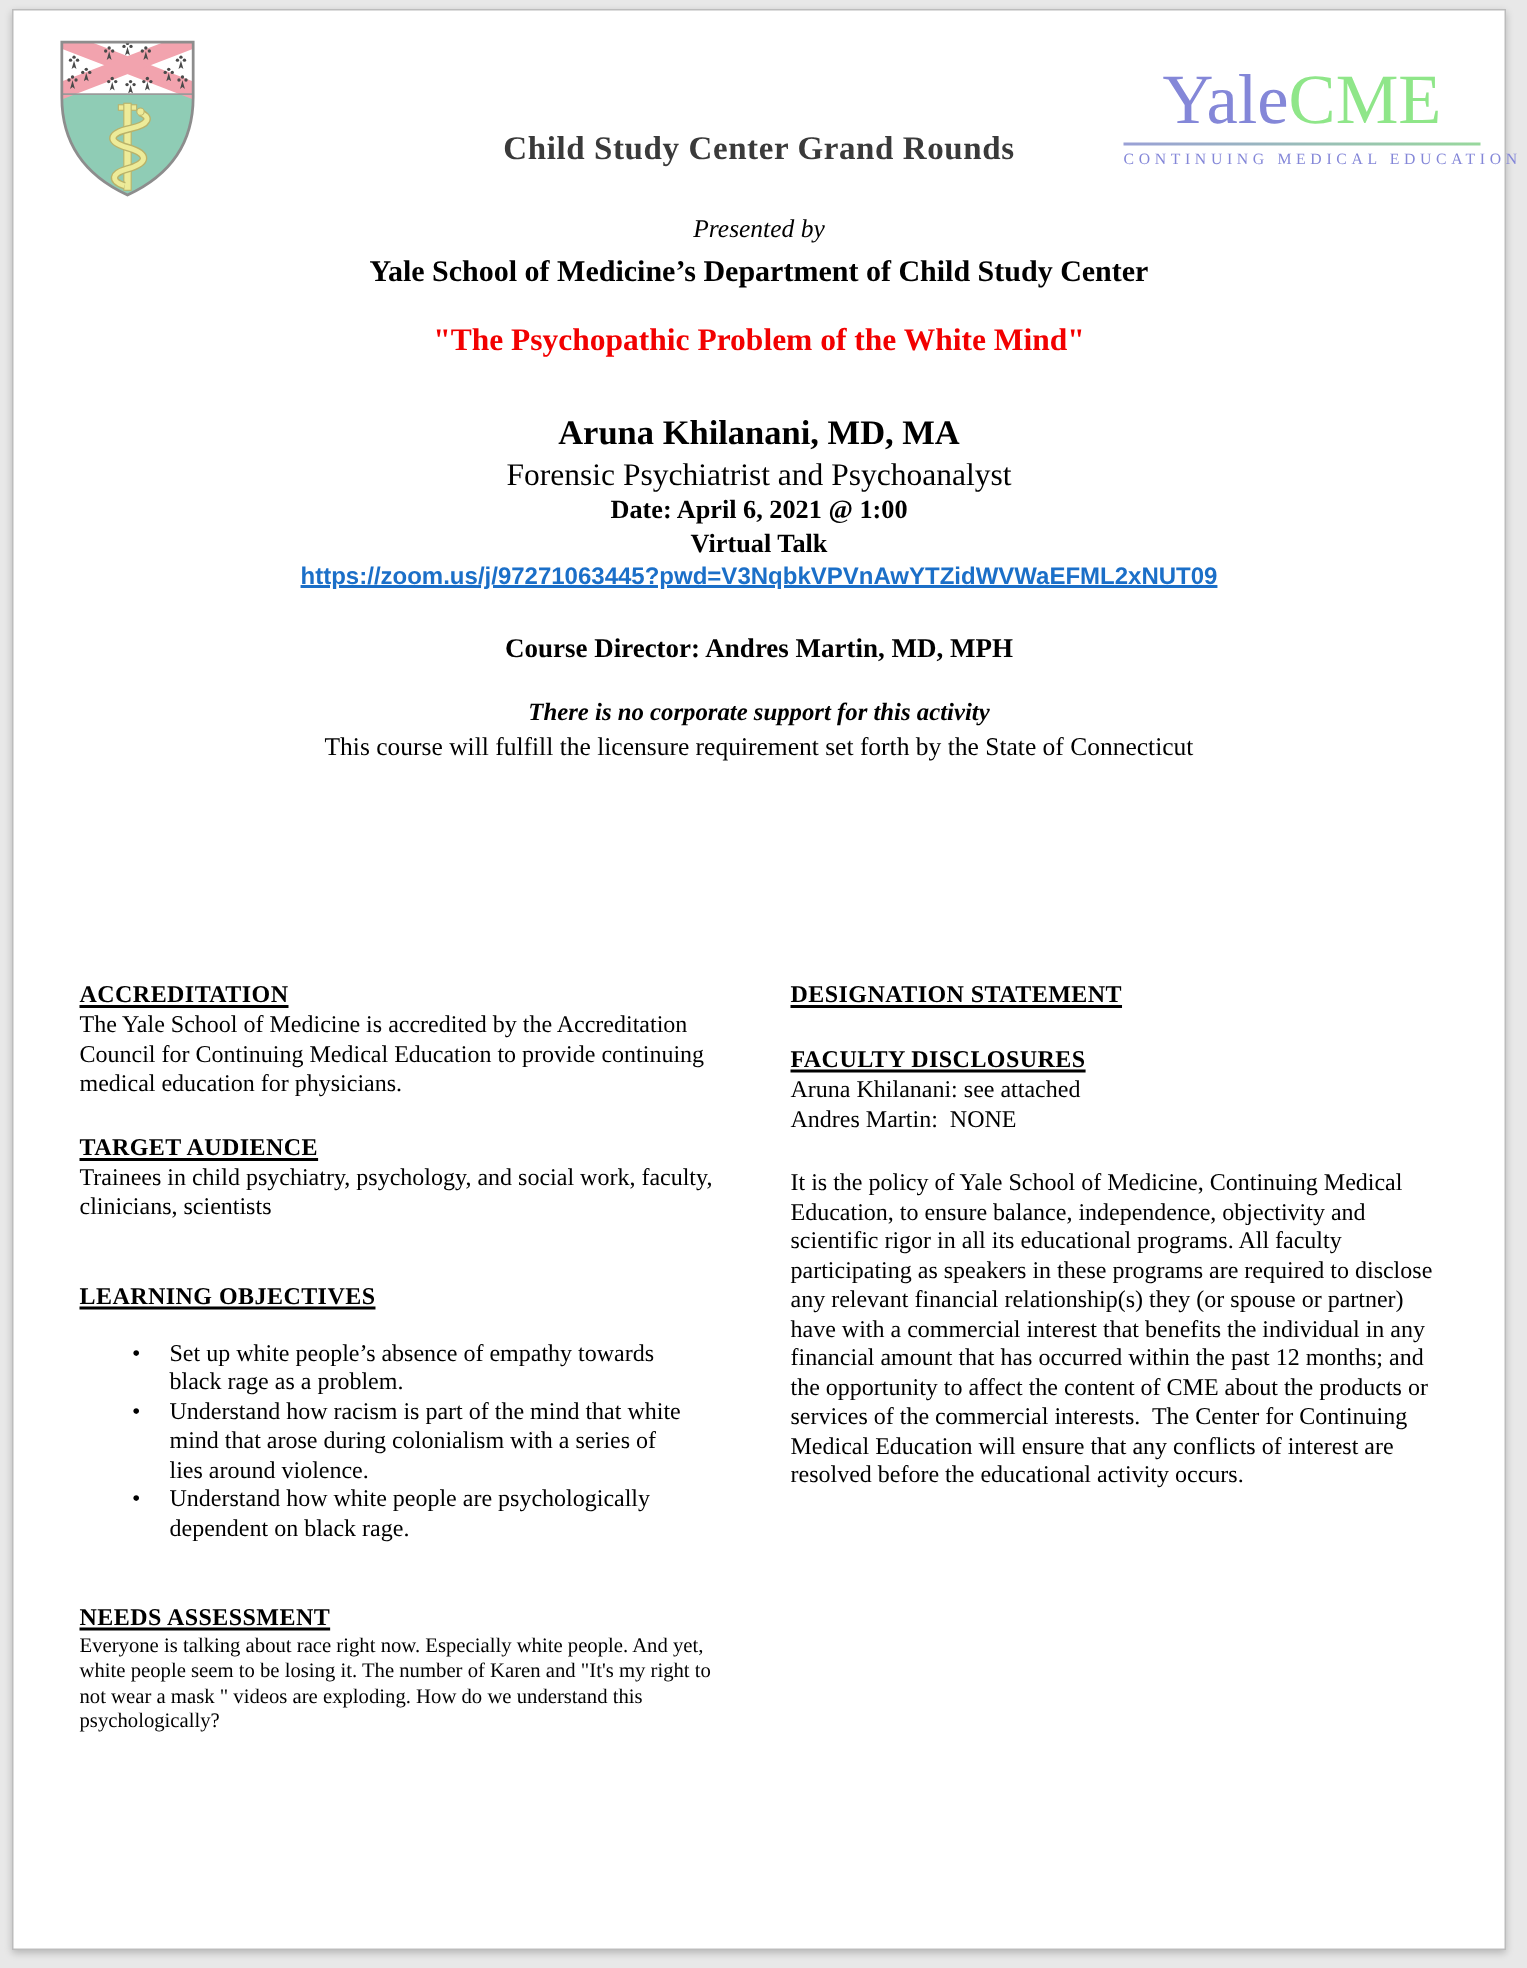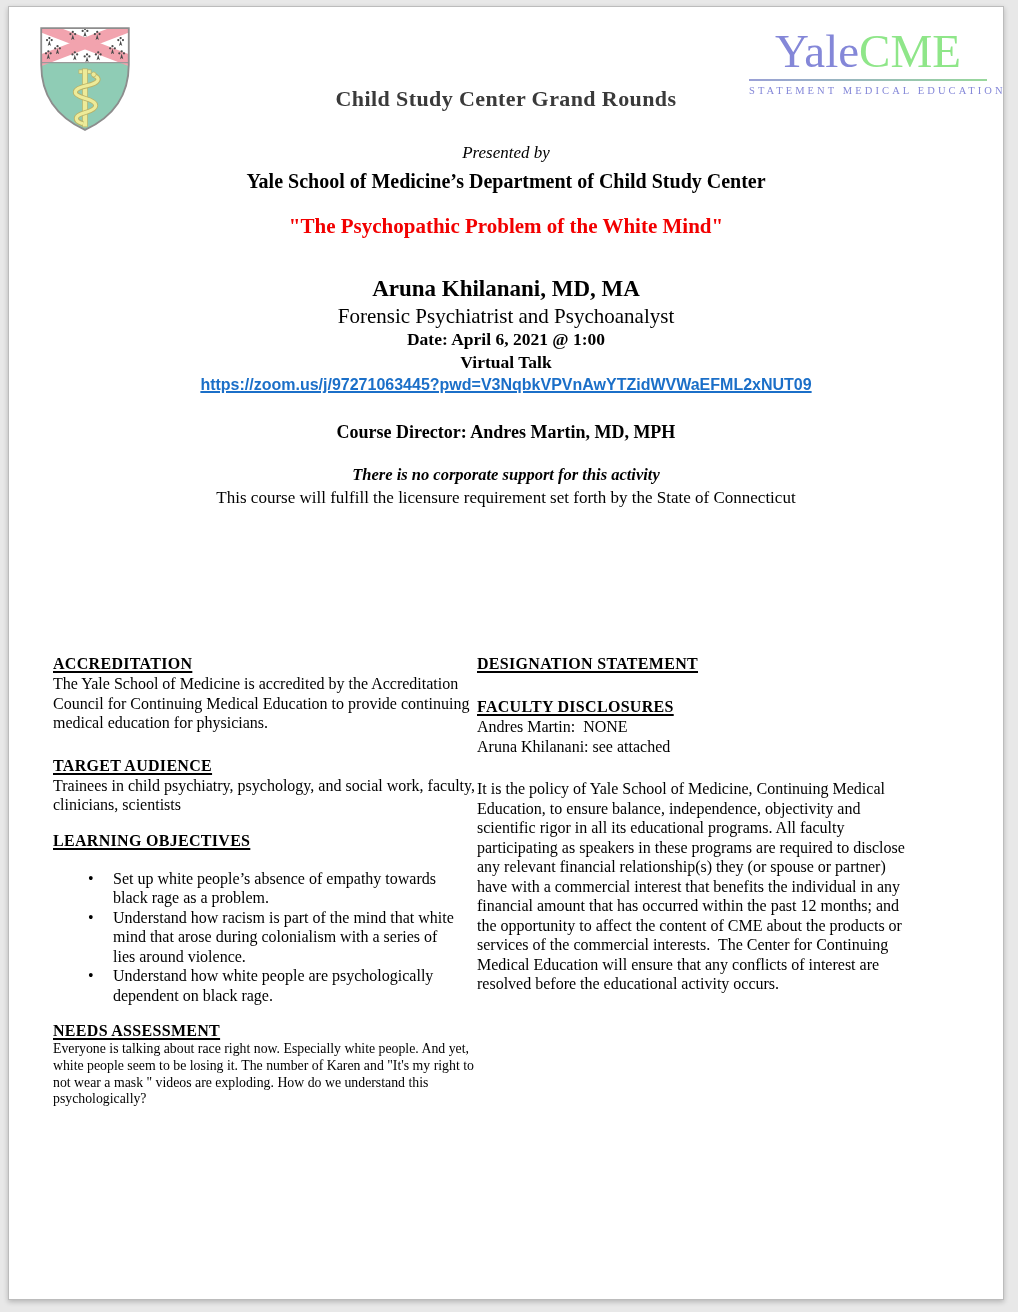--- a/index.html
+++ b/index.html
@@ -13,21 +13,21 @@
   }
   .page {
     position:absolute; left:8px; top:6px;
     width:996px; height:1294px;
     background:#ffffff;
     border:1px solid #bcbcbc;
     box-shadow:0 2px 5px rgba(0,0,0,0.22);
   }
   
   .crest { position:absolute; left:25px; top:15px; width:102px; height:112px; }
-  .cme-logo { position:absolute; right:16px; top:18px; width:238px; text-align:center; }
+  .cme-logo { position:absolute; right:16px; top:34px; width:238px; text-align:center; }
   .cme-word { font-size:47px; line-height:52px; font-family:"Liberation Serif", serif; white-space:nowrap; }
   .cme-yale { color:#8487d8; }
   .cme-cme  { color:#8fe689; }
   .cme-rule { height:2px; margin-top:2px; background:linear-gradient(to right,#9aa0d6,#98d89c); }
   .cme-sub  { margin-top:4px; font-size:10.5px; letter-spacing:3.1px; color:#8487d8; white-space:nowrap; }
   
   .center-stack { padding-top:79px; text-align:center; }
   .doc-title   { font-size:22px; line-height:26px; font-weight:bold; color:#3a3a3a; letter-spacing:0.4px; }
   .presented   { font-size:17px; line-height:20px; font-style:italic; margin-top:31px; }
   .dept        { font-size:20px; line-height:24px; font-weight:bold; margin-top:6px; }
@@ -38,29 +38,29 @@
   .virtual     { font-size:17.5px; line-height:21px; font-weight:bold; margin-top:2px; }
   .zoom-link   { display:inline-block; margin-top:2px; font-family:"Liberation Sans", sans-serif;
                  font-size:16px; line-height:20px; font-weight:bold; color:#1b6fc8;
                  text-decoration:underline; text-decoration-thickness:1.5px; cursor:pointer; }
   .director    { font-size:18px; line-height:22px; font-weight:bold; margin-top:26px; }
   .support     { font-size:16.5px; line-height:20px; font-weight:bold; font-style:italic; margin-top:22px; }
   .licensure   { font-size:17px; line-height:21px; margin-top:2px; }
   
   .columns { position:absolute; left:44px; top:647px; width:902px; display:flex; }
   .col-left  { width:424px; }
-  .col-right { width:428px; }
+  .col-right { width:428px; margin-left:50px; }
   .sec-head {
     font-size:16px; line-height:20px; font-weight:bold;
     text-decoration:underline; text-decoration-thickness:1.6px; text-underline-offset:2px;
     letter-spacing:0.3px;
   }
   .sec-body { font-size:16px; line-height:19.5px; white-space:pre-wrap; }
   .gap-sm { margin-top:23px; }
-  .gap-lg { margin-top:16px; }
+  .gap-lg { margin-top:40px; }
   .bullets { margin-top:18px; }
   .bullet-row { display:flex; }
   .bullet-dot { width:25px; margin-left:35px; font-size:16px; line-height:19.5px; flex:none; }
   .bullet-txt { width:350px; font-size:16px; line-height:19.5px; }
   .needs-body { font-size:13.8px; line-height:16.8px; white-space:pre-wrap; }
   .faculty-line { font-size:16px; line-height:19.5px; white-space:pre-wrap; }
   .policy { margin-top:23px; }
 </style>
 </head>
 <body>
@@ -103,21 +103,21 @@
       <path d="M58,52 C66,55 64,60 52,62.5 C38,65.5 36,71 50,75 C64,79 64,85 50,89 C39,92 39,97 48,100" fill="none" stroke="#b9b269" stroke-width="5"></path>
       <path d="M58,52 C66,55 64,60 52,62.5 C38,65.5 36,71 50,75 C64,79 64,85 50,89 C39,92 39,97 48,100" fill="none" stroke="#edeb99" stroke-width="3.2"></path>
       <circle cx="58.5" cy="51.5" r="2.4" fill="#edeb99" stroke="#b9b269" stroke-width="0.7"></circle>
     </g>
     <path d="M50,106 C24,94 7,74 7,42 L7,6 L93,6 L93,42 C93,74 76,94 50,106 Z" fill="none" stroke="#8d8d8d" stroke-width="1.8"></path>
   </svg>
 
   <div class="cme-logo">
     <div class="cme-word"><span class="cme-yale">Yale</span><span class="cme-cme">CME</span></div>
     <div class="cme-rule"></div>
-    <div class="cme-sub">STATEMENT MEDICAL EDUCATION</div>
+    <div class="cme-sub">CONTINUING MEDICAL EDUCATION</div>
   </div>
 
   <div class="center-stack">
     <div class="doc-title">Child Study Center Grand Rounds</div>
     <div class="presented">Presented by</div>
     <div class="dept">Yale School of Medicine’s Department of Child Study Center</div>
     <div class="talk-title">"The Psychopathic Problem of the White Mind"</div>
     <div class="speaker">Aruna Khilanani, MD, MA</div>
     <div class="speaker-role">Forensic Psychiatrist and Psychoanalyst</div>
     <div class="date-line">Date: April 6, 2021 @ 1:00</div>
@@ -165,21 +165,21 @@
       </div>
     </div>
 
     <div class="col-right">
       <div>
         <div class="sec-head">DESIGNATION STATEMENT</div>
       </div>
 
       <div class="gap-sm">
         <div class="sec-head">FACULTY DISCLOSURES</div>
+        <div class="faculty-line">Aruna Khilanani: see attached</div>
         <div class="faculty-line">Andres Martin:  NONE</div>
-        <div class="faculty-line">Aruna Khilanani: see attached</div>
       </div>
 
       <div class="sec-body policy">It is the policy of Yale School of Medicine, Continuing Medical Education, to ensure balance, independence, objectivity and scientific rigor in all its educational programs. All faculty participating as speakers in these programs are required to disclose any relevant financial relationship(s) they (or spouse or partner) have with a commercial interest that benefits the individual in any financial amount that has occurred within the past 12 months; and the opportunity to affect the content of CME about the products or services of the commercial interests.  The Center for Continuing Medical Education will ensure that any conflicts of interest are resolved before the educational activity occurs.</div>
     </div>
 
   </div>
 </div>
 
 </body></html>

